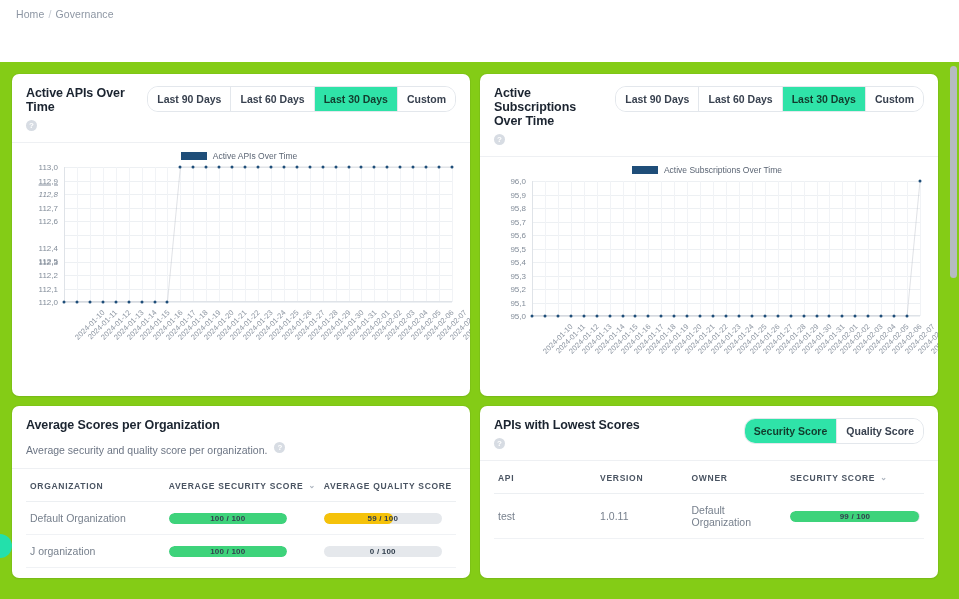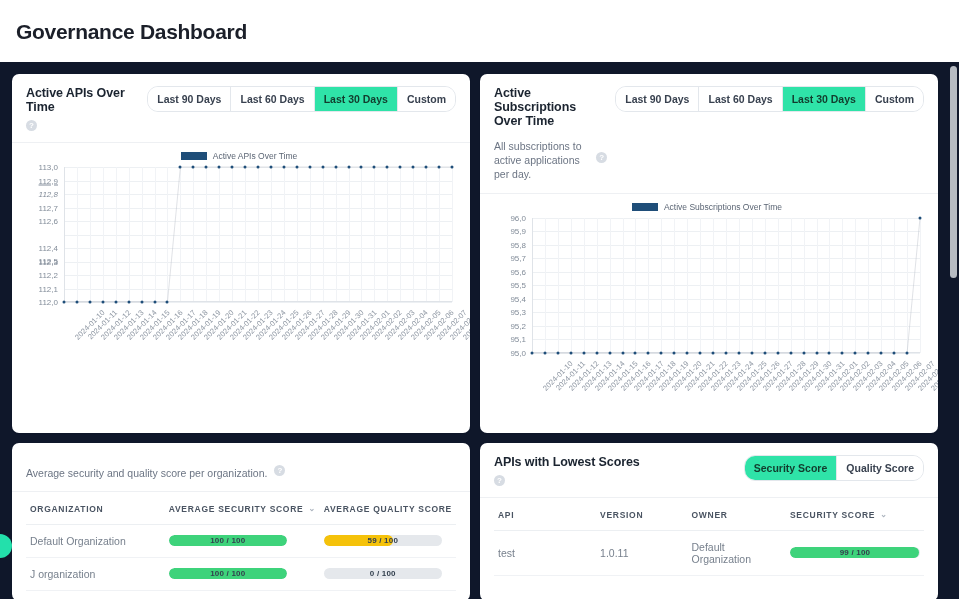--- a/index.html
+++ b/index.html
@@ -14,21 +14,21 @@
   
   .topbar { background:#ffffff; padding: 8px 16px 0 16px; }
   .breadcrumb { font-size: 10.5px; color:#9aa3ae; letter-spacing:.1px; }
   .breadcrumb .crumb { color:#8d96a3; }
   .breadcrumb .sep { color:#c3c9d1; margin:0 4px; }
   .page-title { font-size: 21px; font-weight: 700; color:#1b1f29; margin: 12px 0 14px 0; letter-spacing:-.3px;}
 
   
   .content {
     position:absolute; top:62px; left:0; right:0; bottom:0;
-    background:#0f172a;
+    background:#84cc16;
     padding: 12px 12px 0 12px;
     display:flex; flex-wrap:wrap; gap:10px;
     align-content:flex-start;
   }
   .card {
     background:#ffffff;
     border-radius:7px;
     box-shadow: 0 1px 2px rgba(16,24,40,.06), 0 0 0 1px rgba(16,24,40,.04);
     width: 458px;
     display:flex; flex-direction:column;
@@ -118,21 +118,23 @@
     position:absolute; left:-12px; top:534px; width:24px; height:24px;
     background:#23e0ab; border-radius:50%;
   }
 </style>
 </head>
 <body>
 
 <div class="page">
 
   <div class="topbar">
-    <h1 class="page-title">Governance Dashboard</h1>
+    <div class="breadcrumb">
+      <span class="crumb">Home</span><span class="sep">/</span><span class="crumb">Governance</span>
+    </div>
   </div>
 
   <div class="content">
 
     <div class="card">
       <div class="card-head">
         <div class="txt">
           <div class="card-title">Active APIs Over Time</div>
           <div class="subrow">
             <span class="help">?</span>
@@ -280,21 +282,20 @@
             </div>
         </div>
       </div>
     </div>
 
     <div class="card">
       <div class="card-head">
         <div class="txt">
           <div class="card-title">Active Subscriptions Over Time</div>
           <div class="subrow">
-            <span class="card-sub">All subscriptions to active applications per day.</span>
             <span class="help">?</span>
           </div>
         </div>
         <div class="seg">
           <button>Last 90 Days</button>
           <button>Last 60 Days</button>
           <button class="active">Last 30 Days</button>
           <button>Custom</button>
         </div>
       </div>
@@ -431,20 +432,21 @@
               <div class="xlab" style="left: 96.6667%;">2024-02-08</div>
               <div class="xlab" style="left: 100%;">2024-02-09</div>
             </div>
         </div>
       </div>
     </div>
 
     <div class="card">
       <div class="card-head">
         <div class="txt">
+          <div class="card-title">Average Scores per Organization</div>
           <div class="subrow">
             <span class="card-sub" style="max-width:300px">Average security and quality score per organization.</span>
             <span class="help">?</span>
           </div>
         </div>
       </div>
       <div class="card-divider"></div>
       <div class="table-wrap">
         <table>
           <thead>

